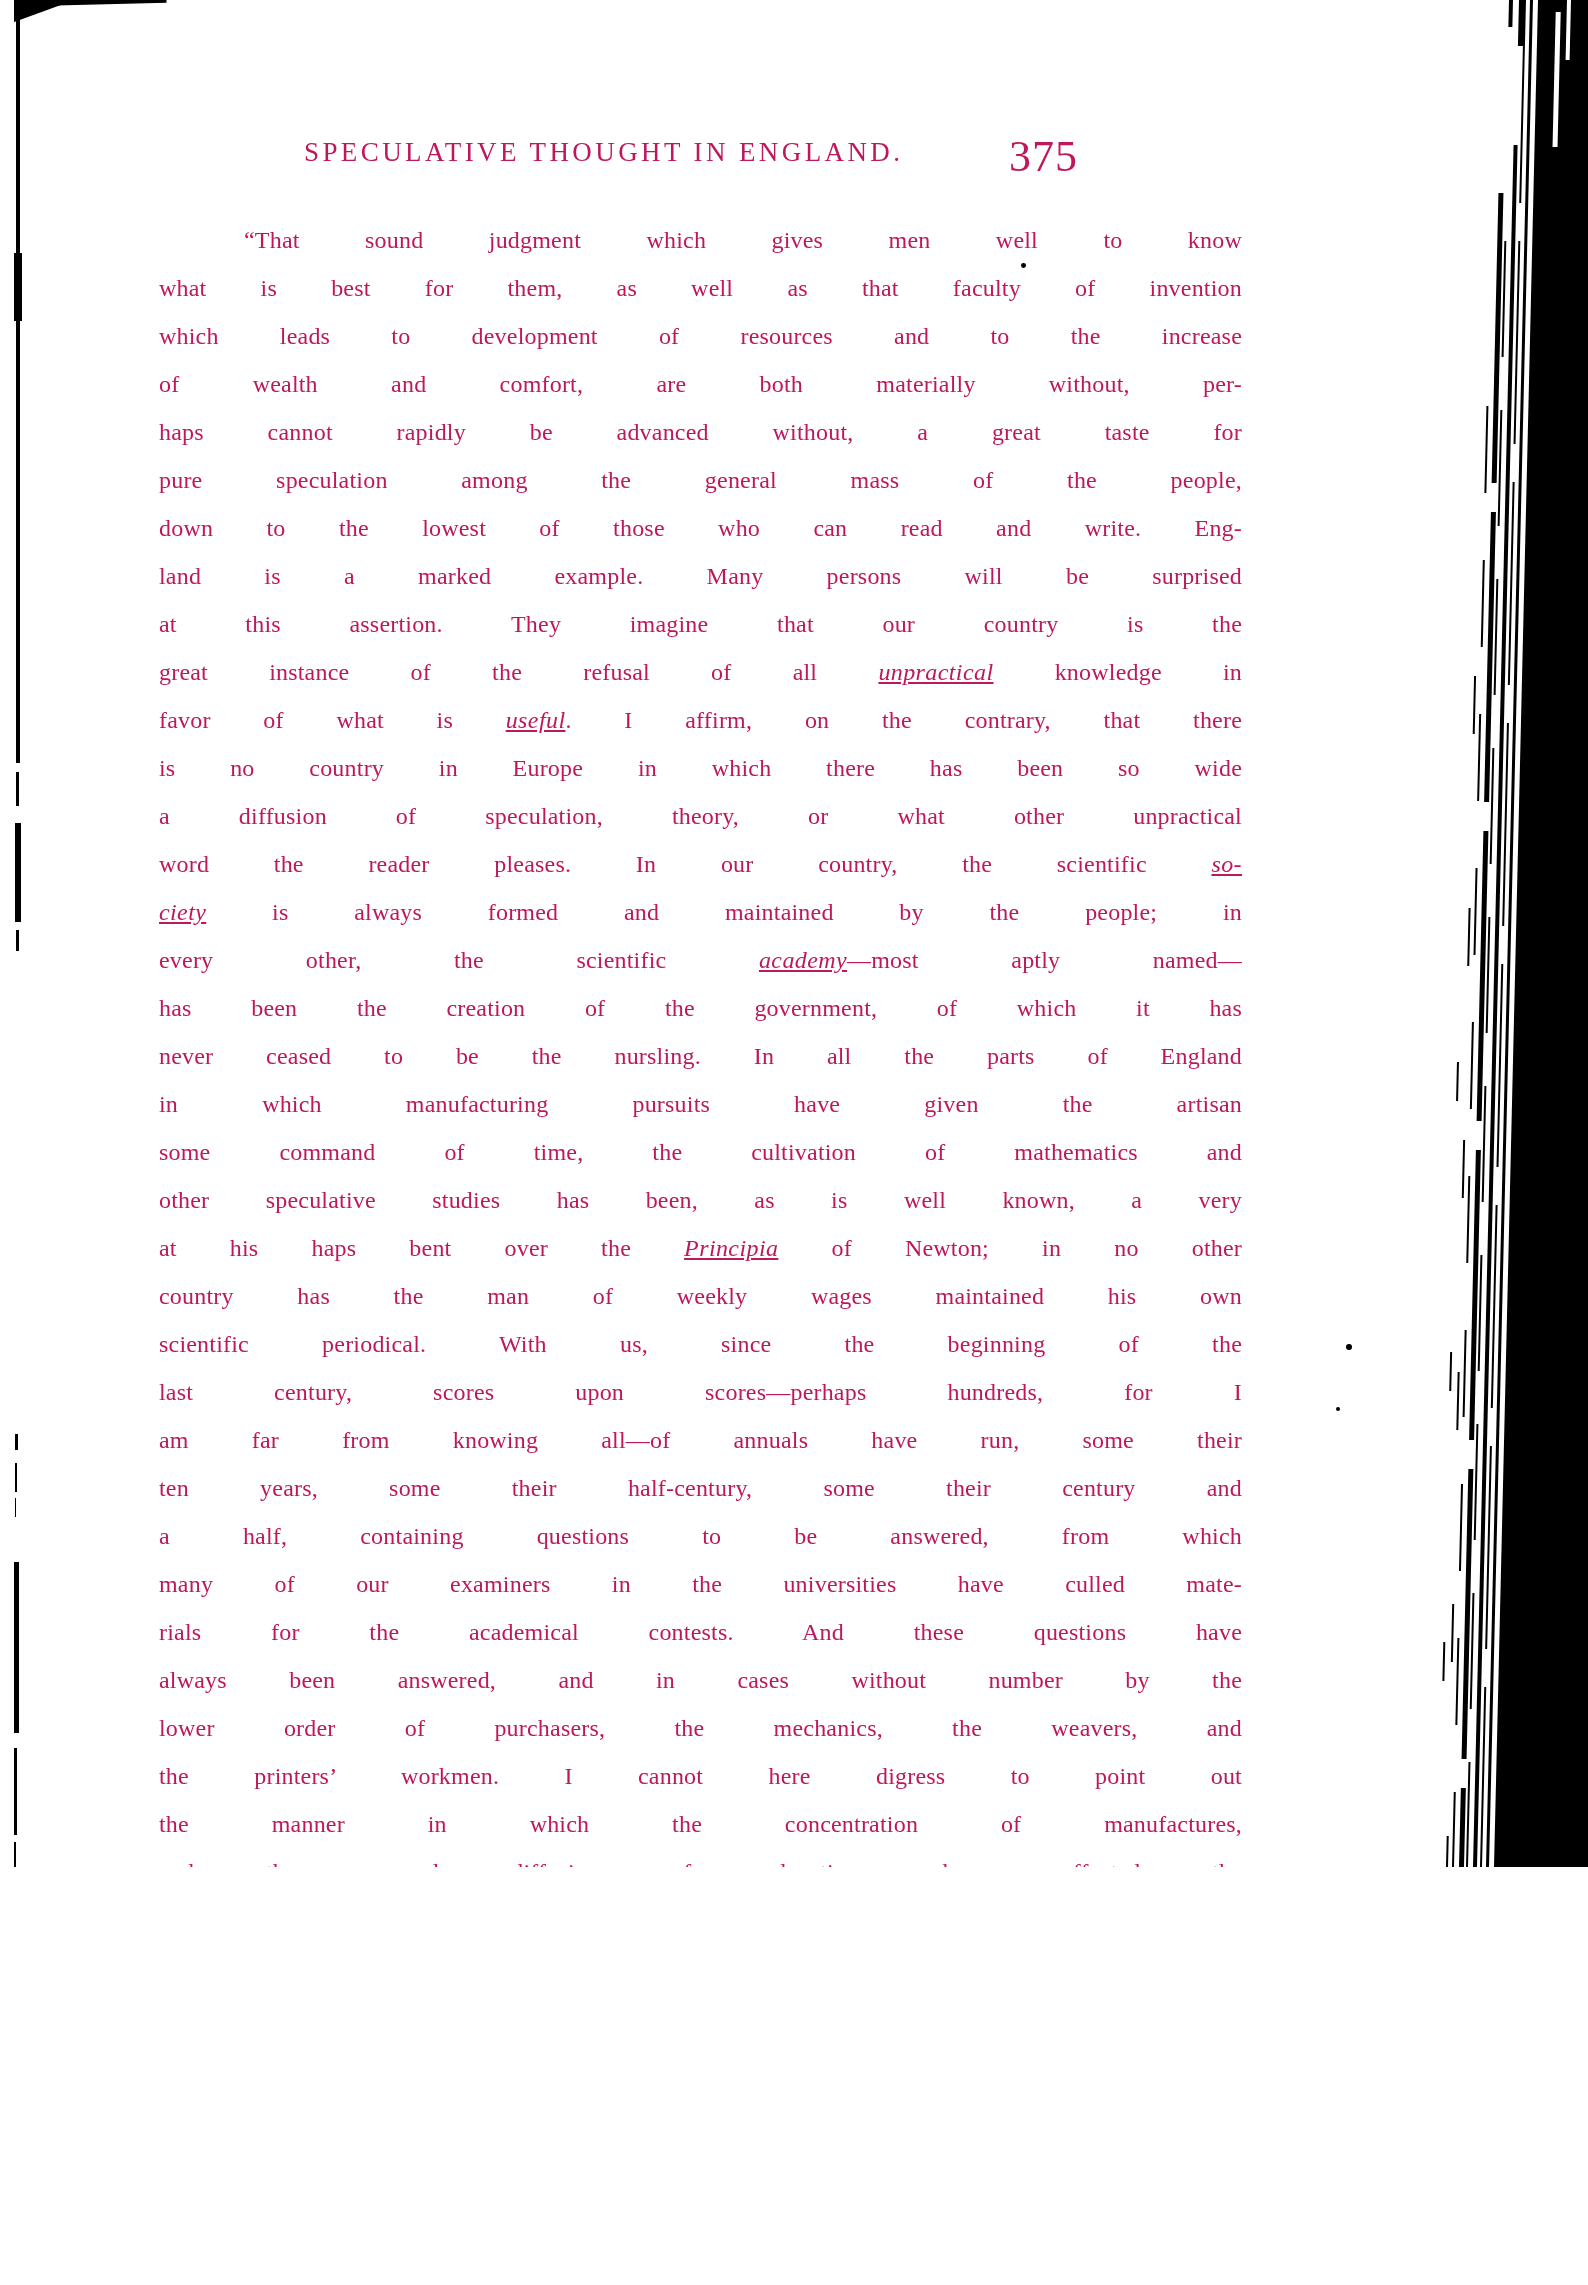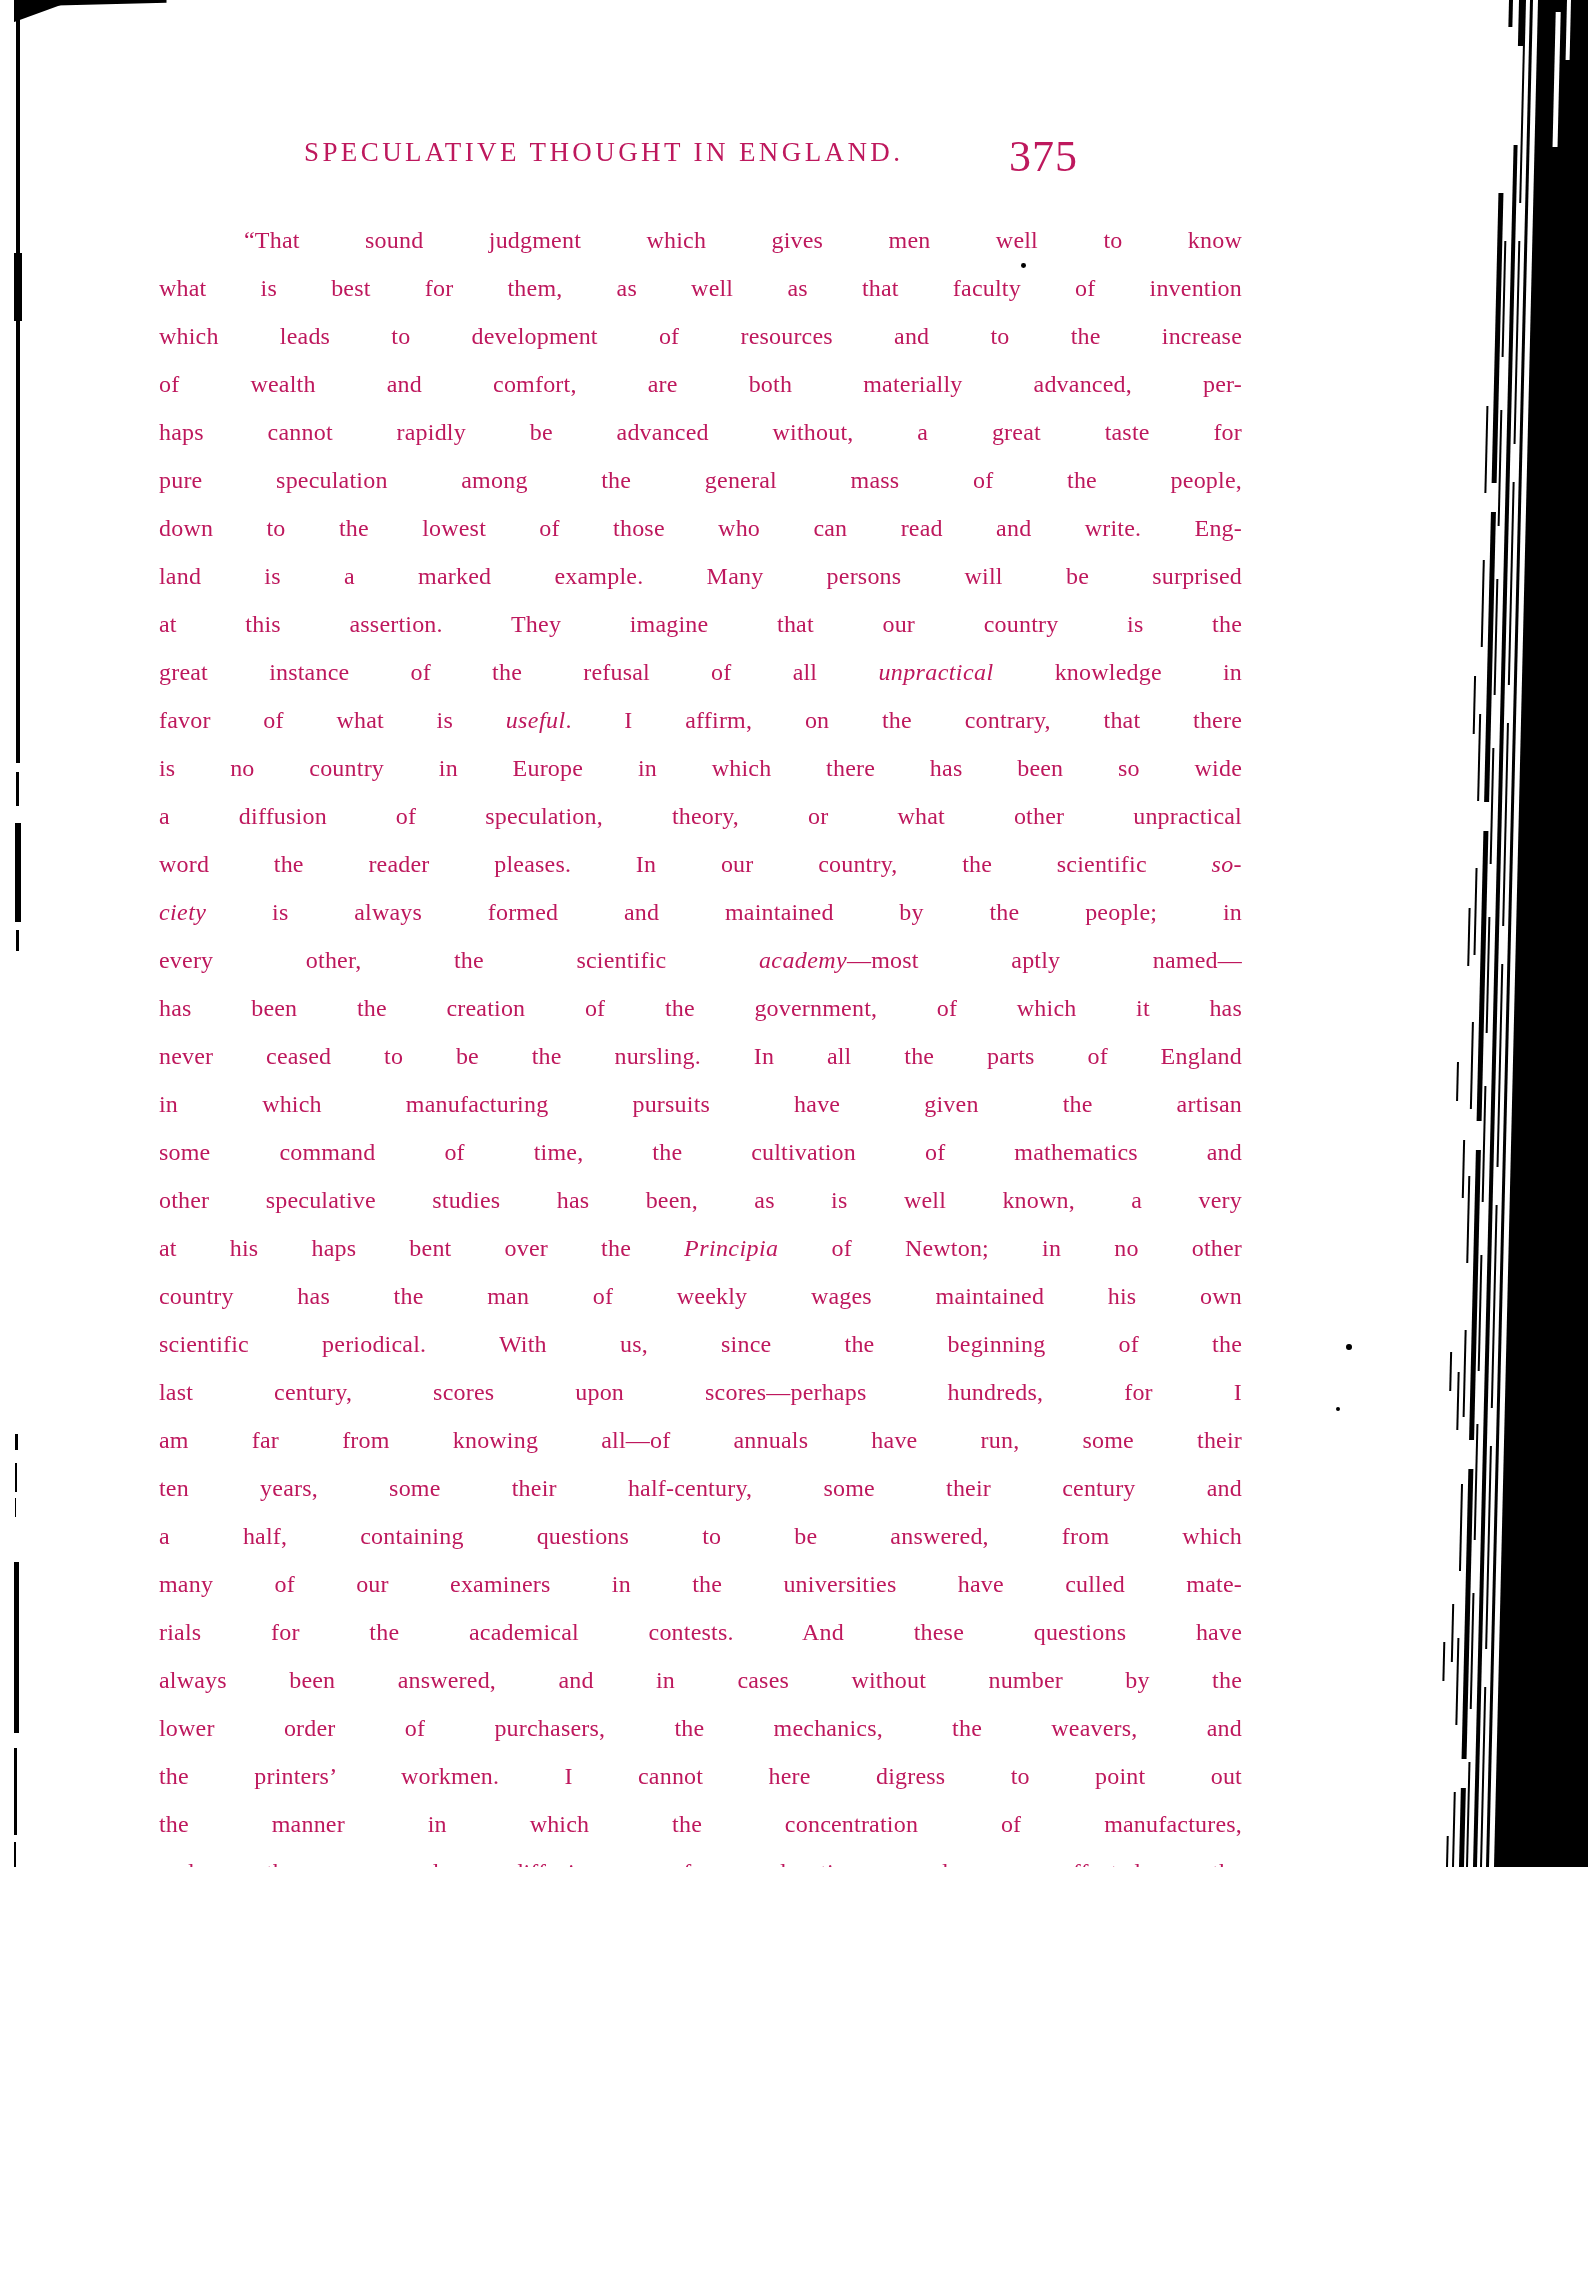--- a/index.html
+++ b/index.html
@@ -29,21 +29,21 @@
     position: absolute; top: 216px; left: 159px; width: 1083px;
     font-size: 24px;
   }
   .text-line {
     height: 48px; line-height: 48px;
     text-align: justify; text-align-last: justify;
     white-space: nowrap;
     letter-spacing: 0.2px;
   }
   .text-line.indent { padding-left: 85px; }
-  .text-line em { font-style: italic; letter-spacing: 0.4px; }
+  .text-line em { font-style: italic; letter-spacing: 0.4px; text-decoration: underline; }
 
   
   .artifact { position: absolute; background: #000; }
   .white-patch { position: absolute; background: #fff; }
 
   
   .wedge-a {
     left: 13.5px; top: 0; width: 153px; height: 7.7px;
     clip-path: polygon(0 0, 100% 0, 100% 35%, 28% 70%, 0 100%);
   }
@@ -73,21 +73,21 @@
 
   <div class="header">
     <span class="header-title">SPECULATIVE THOUGHT IN ENGLAND.</span>
     <span class="page-number">375</span>
   </div>
 
   <div class="text-block" id="body-text">
       <div class="text-line indent"><span>“That sound judgment which gives men well to know</span></div>
       <div class="text-line"><span>what is best for them, as well as that faculty of invention</span></div>
       <div class="text-line"><span>which leads to development of resources and to the increase</span></div>
-      <div class="text-line"><span>of wealth and comfort, are both materially advanced, per-</span></div>
+      <div class="text-line"><span>of wealth and comfort, are both materially without, per-</span></div>
       <div class="text-line"><span>haps cannot rapidly be advanced without, a great taste for</span></div>
       <div class="text-line"><span>pure speculation among the general mass of the people,</span></div>
       <div class="text-line"><span>down to the lowest of those who can read and write. Eng-</span></div>
       <div class="text-line"><span>land is a marked example. Many persons will be surprised</span></div>
       <div class="text-line"><span>at this assertion. They imagine that our country is the</span></div>
       <div class="text-line"><span>great instance of the refusal of all </span><em>unpractical</em><span> knowledge in</span></div>
       <div class="text-line"><span>favor of what is </span><em>useful</em><span>. I affirm, on the contrary, that there</span></div>
       <div class="text-line"><span>is no country in Europe in which there has been so wide</span></div>
       <div class="text-line"><span>a diffusion of speculation, theory, or what other unpractical</span></div>
       <div class="text-line"><span>word the reader pleases. In our country, the scientific </span><em>so-</em></div>

